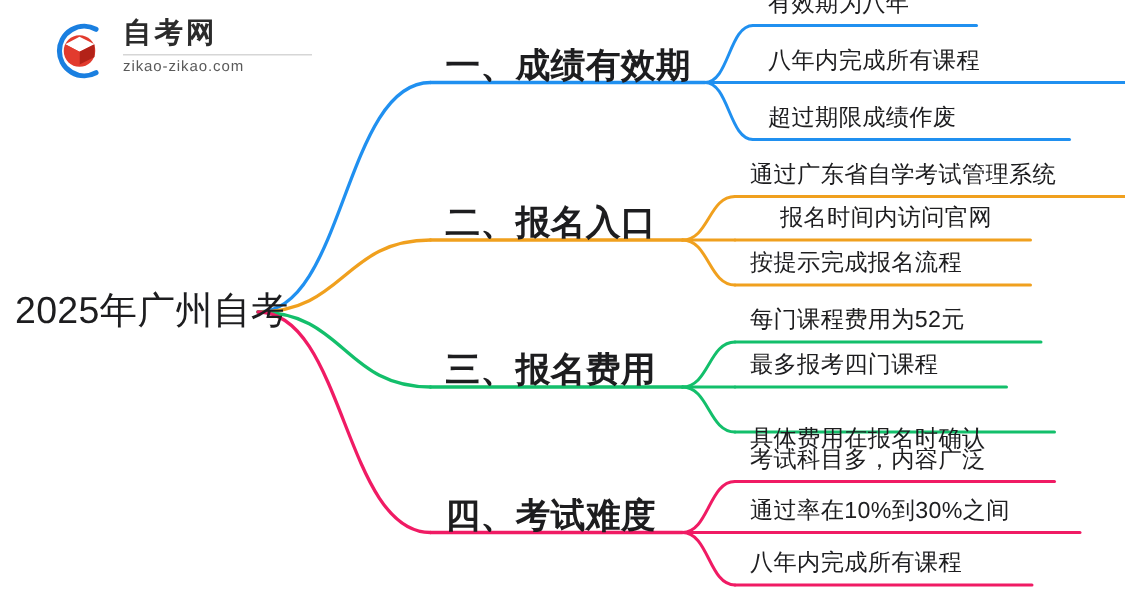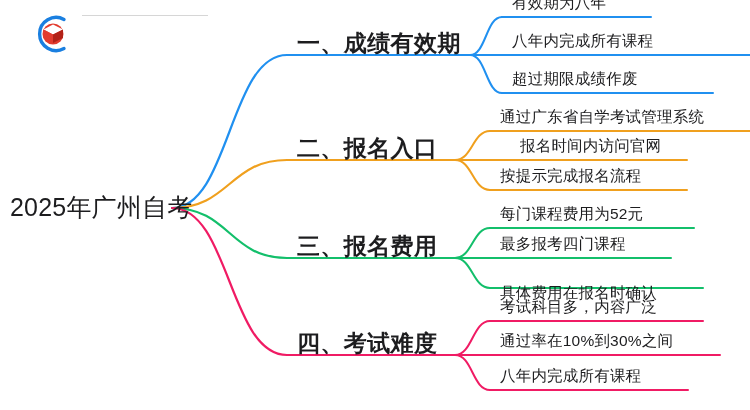--- a/index.html
+++ b/index.html
@@ -95,21 +95,23 @@
 
   <div id="logo">
     <svg id="logo-mark" viewBox="0 0 46 44">
       <path d="M34 7.5 A16.5 16.5 0 1 0 34 36.5" fill="none" stroke="#1a7fe0" stroke-width="3.4" stroke-linecap="round"></path>
       <circle cx="23" cy="22" r="10.5" fill="#e23b2e"></circle>
       <path d="M13.5 17.5 L23 12.5 L33 17.5 L23 22.5 Z" fill="#ffffff"></path>
       <path d="M23 22.5 L33 17.5 L33 26 L23 31 Z" fill="#b32218"></path>
       <path d="M13.5 17.5 L23 22.5 L23 31 L13.5 26 Z" fill="#e23b2e"></path>
     </svg>
     <div id="logo-text-block">
+      <div id="logo-cn">自考网</div>
       <div id="logo-rule"></div>
+      <div id="logo-url">zikao-zikao.com</div>
     </div>
   </div>
 
   <svg id="wires" viewBox="0 0 750 410">
     <g id="wire-group" fill="none" stroke-linecap="round">
         <path d="M 172 208 C 229.5 208, 229.5 55, 287 55" stroke="#2090f0" stroke-width="2.2" fill="none"></path>
         <path d="M 287 55 L 470 55" stroke="#2090f0" stroke-width="2.2" fill="none"></path>
         <path d="M 470 55 C 486 55, 486 17, 502 17" stroke="#2090f0" stroke-width="2" fill="none"></path>
         <path d="M 502 17 L 651 17" stroke="#2090f0" stroke-width="2" fill="none"></path>
         <path d="M 470 55 C 486 55, 486 55, 502 55" stroke="#2090f0" stroke-width="2" fill="none"></path>

